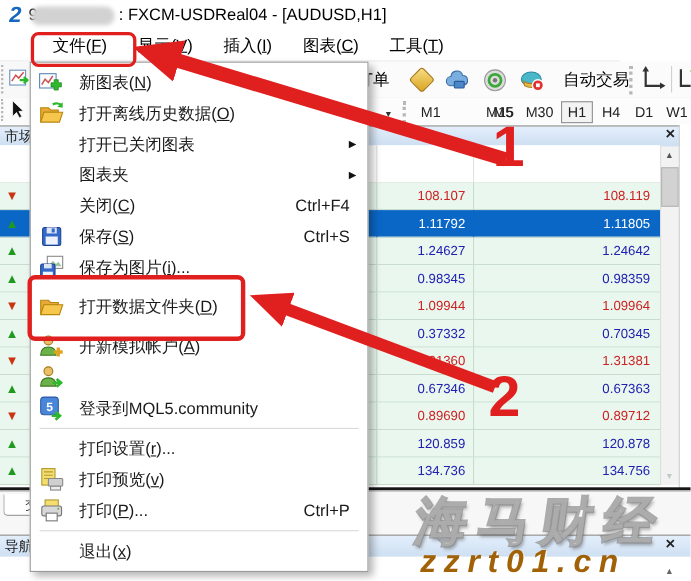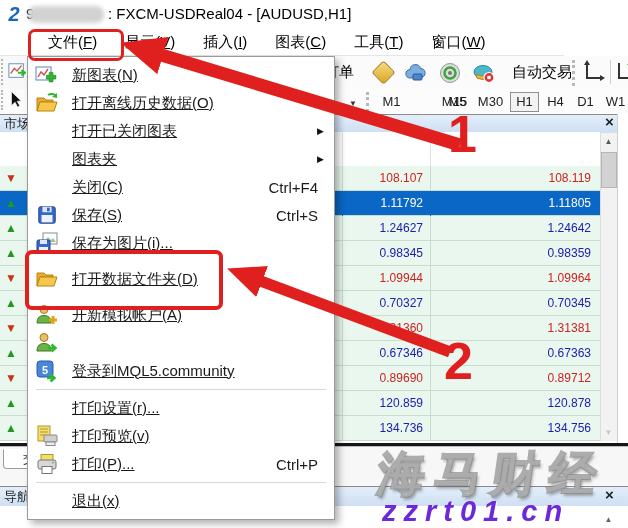--- a/index.html
+++ b/index.html
@@ -83,61 +83,60 @@
   .lstrip-tb{left:0;top:56px;width:27px;height:33px;background:#f8f8f8;border-bottom:1px solid #e0e0e0;}
   .lstrip-tb2{left:0;top:89px;width:27px;height:24px;background:#fbfbfb;}
   .lgrip{left:1px;width:3px;height:26px;border-left:2px dotted #b5b5b5;}
 
   
   .filemenu{left:27px;top:56px;width:306px;background:#fff;border:1px solid #9a9a9a;
     box-shadow:4px 4px 7px rgba(0,0,0,.3);padding:4px 0;z-index:20;}
   .mi{display:flex;align-items:center;height:28px;font-size:15px;color:#1a1a1a;padding-left:6px;cursor:default;}
   .mi.boxed{margin:8px 0;}
   .mi .ico{width:26px;height:24px;flex:0 0 26px;display:flex;align-items:center;justify-content:center;}
-  .mi .lbl{margin-left:12px;white-space:nowrap;text-decoration:underline;}
+  .mi .lbl{margin-left:12px;white-space:nowrap;}
   .mi .lbl u{text-decoration:underline;}
   .mi .sc{margin-left:auto;padding-right:16px;font-size:15px;color:#1a1a1a;}
   .mi .sub{margin-left:auto;padding-right:10px;font-size:9px;color:#111;}
   .msep{height:1px;background:#d9d9d9;margin:4px 8px;}
 
   
   .anno-rect{border:3px solid var(--anno);border-radius:7px;z-index:40;pointer-events:none;}
   #anno-rect-file{left:28px;top:29px;width:90px;height:26px;}
   #anno-rect-datafolder{left:25px;top:250px;width:190px;height:52px;border-width:4px;}
   .anno-num{color:var(--anno);font-weight:bold;font-size:52px;line-height:1;z-index:41;pointer-events:none;
     font-family:"Liberation Sans",sans-serif;}
   #arrow-svg{left:0;top:0;width:628px;height:528px;z-index:39;pointer-events:none;}
 
   
   .wm-brand{left:378px;top:443px;font-size:47px;font-weight:bold;letter-spacing:10px;
     color:rgba(252,252,252,.92);-webkit-text-stroke:2px rgba(130,130,130,.65);
     text-shadow:2px 3px 3px rgba(70,70,70,.45);transform:skewX(-8deg);z-index:35;
     white-space:nowrap;pointer-events:none;}
   .wm-site{left:382px;top:495px;font-size:29px;font-weight:bold;font-style:italic;letter-spacing:7px;
-    color:#6d28d9;text-shadow:1px 1px 0 #fff;z-index:35;white-space:nowrap;pointer-events:none;}
+    color:#a16207;text-shadow:1px 1px 0 #fff;z-index:35;white-space:nowrap;pointer-events:none;}
 </style>
 </head>
 <body>
 
 <div id="screen">
 
   <div class="abs titlebar">
     <div class="abs mt-logo">2</div>
     <div class="abs acct-prefix">9</div>
     <div class="abs blur-box"></div>
     <div class="abs title-text">: FXCM-USDReal04 - [AUDUSD,H1]</div>
   </div>
 
   <div class="abs menubar">
     <div class="mitem">文件(<u>F</u>)</div>
     <div class="mitem">显示(<u>V</u>)</div>
     <div class="mitem">插入(<u>I</u>)</div>
     <div class="mitem">图表(<u>C</u>)</div>
     <div class="mitem">工具(<u>T</u>)</div>
-    <div class="mitem">窗口(<u>W</u>)</div>
   </div>
 
   <div class="abs toolbar"></div>
   <div class="abs tb-label" style="left:324px;">订单</div>
   <div class="abs diamond"></div>
   <svg class="abs tb-ico" style="left:404px;" viewBox="0 0 24 24">
     <path d="M6 17 a4.2 4.2 0 0 1 0-8.4 a5.4 5.4 0 0 1 10.6-1 a4.4 4.4 0 0 1 1 8.7 z" fill="#7aaede" stroke="#3a6ea8"></path>
     <rect x="9" y="13" width="9" height="6" rx="1" fill="#4a86c8" stroke="#2a5a98"></rect>
   </svg>
   <svg class="abs tb-ico" style="left:438px;" viewBox="0 0 24 24">
@@ -225,21 +224,21 @@
     <span class="cell sell">0.98345</span>
     <span class="cell buy">0.98359</span>
   </div>
   <div class="abs mw-row red" style="top:266px;">
     <span class="trend down">▼</span>
     <span class="cell sell">1.09944</span>
     <span class="cell buy">1.09964</span>
   </div>
   <div class="abs mw-row blue" style="top:291px;">
     <span class="trend up">▲</span>
-    <span class="cell sell">0.70327</span>
+    <span class="cell sell">0.37332</span>
     <span class="cell buy">0.70345</span>
   </div>
   <div class="abs mw-row red" style="top:316px;">
     <span class="trend down">▼</span>
     <span class="cell sell">1.31360</span>
     <span class="cell buy">1.31381</span>
   </div>
   <div class="abs mw-row blue" style="top:341px;">
     <span class="trend up">▲</span>
     <span class="cell sell">0.67346</span>

